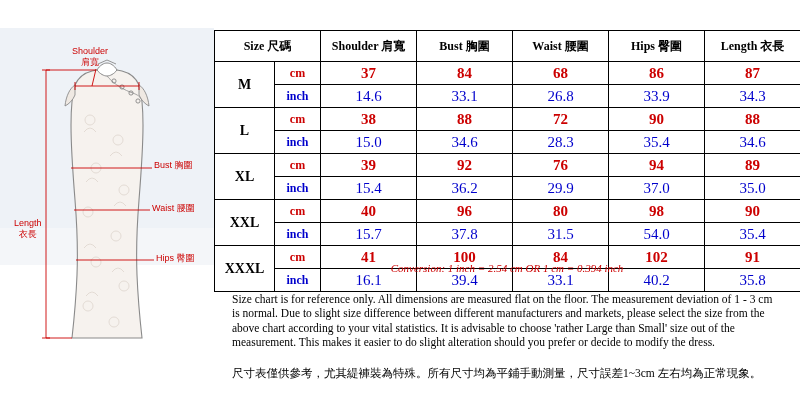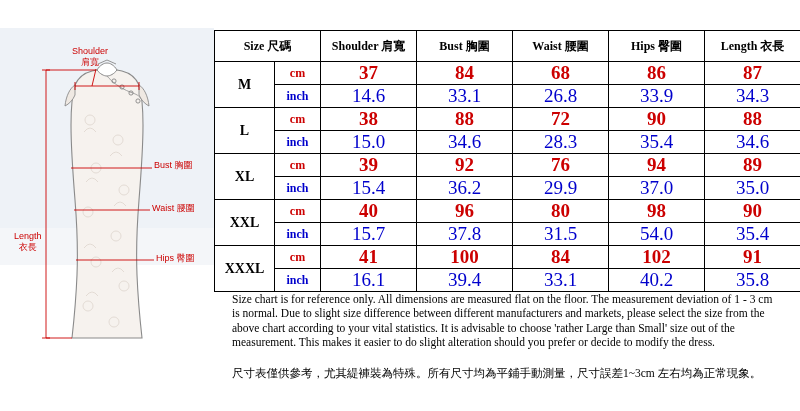--- a/index.html
+++ b/index.html
@@ -59,21 +59,21 @@
     font-family: "Liberation Sans", sans-serif;
     font-size: 9px;
     line-height: 11px;
     text-align: center;
     white-space: nowrap;
   }
   .lbl-shoulder { left: 72px; top: 46px; text-align: center; }
   .lbl-bust { left: 154px; top: 160px; }
   .lbl-waist { left: 152px; top: 203px; }
   .lbl-hips { left: 156px; top: 253px; }
-  .lbl-length { left: 14px; top: 231px; }
+  .lbl-length { left: 14px; top: 218px; }
 
   
   .title {
     position: absolute;
     left: 214px;
     top: 2px;
     width: 586px;
     height: 28px;
     text-align: center;
     font-family: "Liberation Serif", serif;
@@ -118,21 +118,21 @@
   td.unit {
     font-weight: bold;
     font-size: 12px;
     color: #cc0000;
     font-family: "Liberation Sans", sans-serif;
   }
   td.unit.inch {
     color: #0000cc;
   }
   td.val {
-    font-size: 19px;
+    font-size: 15px;
     font-weight: bold;
     color: #cc0000;
   }
   tr.inch-row td.val {
     color: #0000cc;
     font-weight: normal;
     margin-left: 44px;
   }
   .col-size { width: 60px; }
   .col-unit { width: 46px; }
@@ -374,19 +374,20 @@
           <td class="val">16.1</td>
           <td class="val">39.4</td>
           <td class="val">33.1</td>
           <td class="val">40.2</td>
           <td class="val">35.8</td>
         </tr>
       </tbody>
     </table>
   </div>
 
+  <div class="conversion">Conversion: 1 inch = 2.54 cm OR 1 cm = 0.394 inch</div>
 
   <div class="desc">
     <p>Size chart is for reference only. All dimensions are measured flat on the floor. The measurement deviation of 1 - 3 cm is normal. Due to slight size difference between different manufacturers and markets, please select the size from the above chart according to your vital statistics. It is advisable to choose 'rather Large than Small' size out of the measurement. This makes it easier to do slight alteration should you prefer or decide to modify the dress.</p>
     <p class="cn">尺寸表僅供參考，尤其緹褲裝為特殊。所有尺寸均為平鋪手動測量，尺寸誤差1~3cm 左右均為正常現象。</p>
   </div>
 
 </div>
 
 </body></html>

